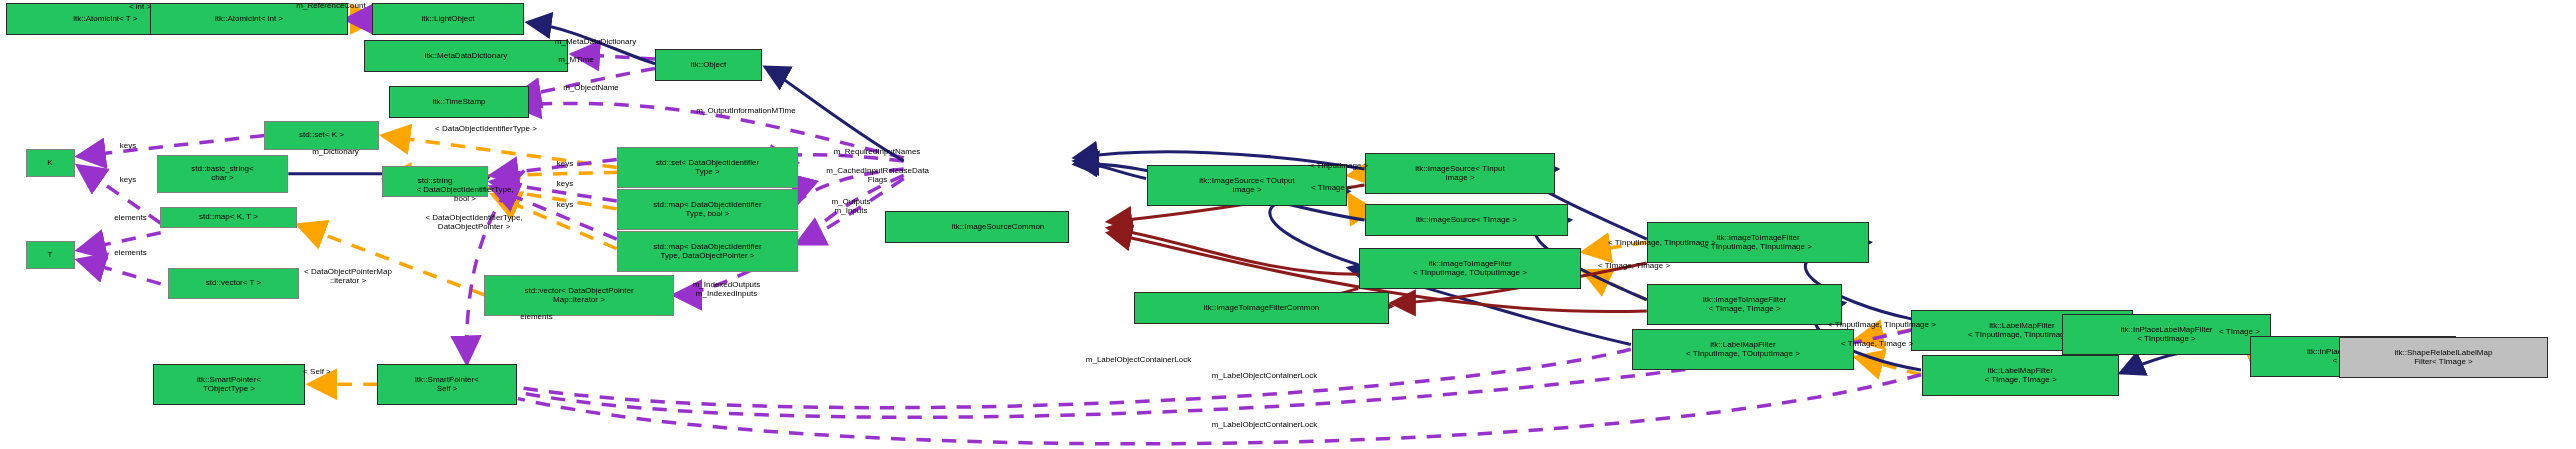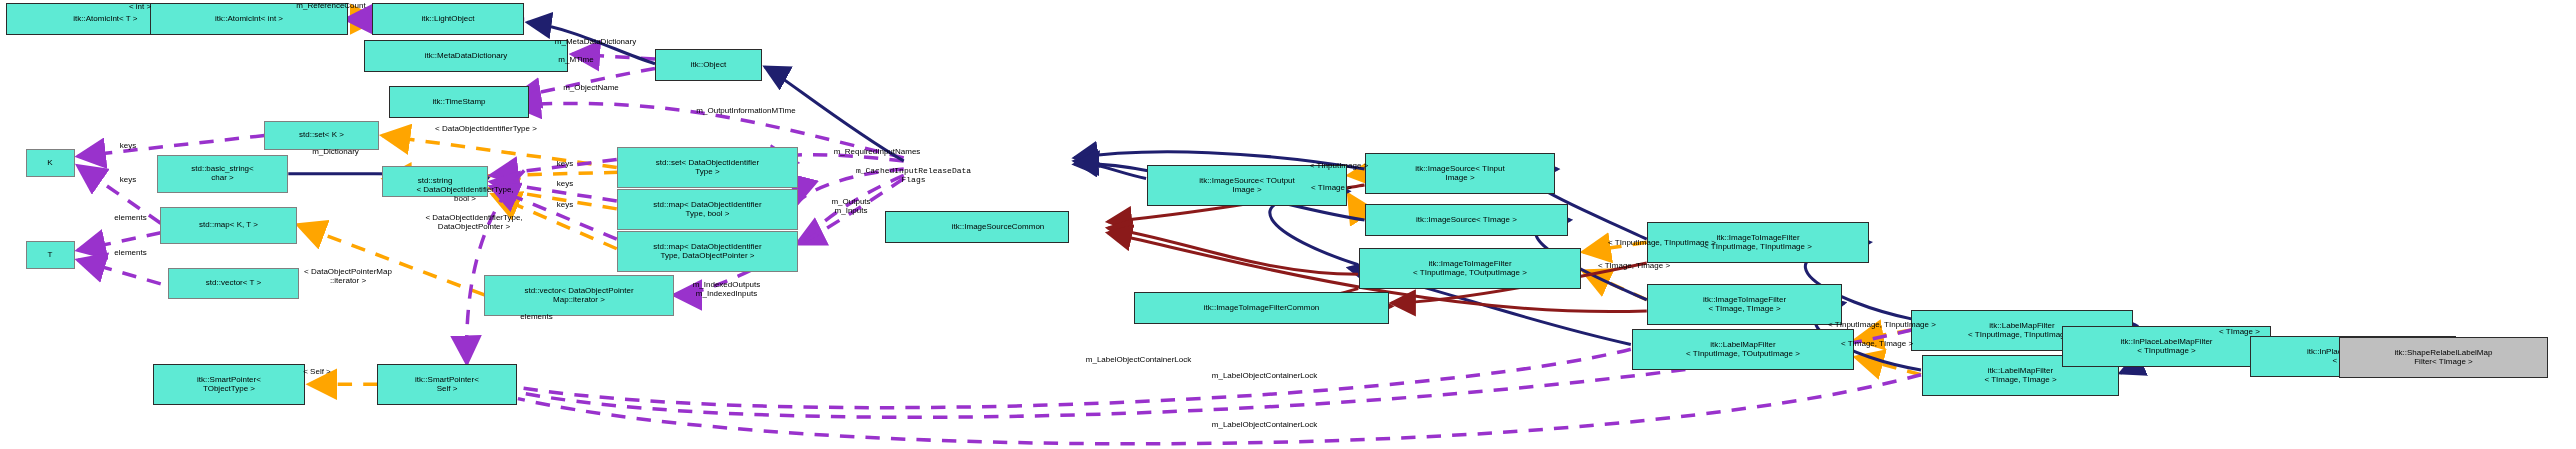--- a/index.html
+++ b/index.html
@@ -11,21 +11,21 @@
     overflow:hidden;
   }
   svg#edges{position:absolute;left:0;top:0;width:2576px;height:449px;}
   .node{
     position:absolute;
     box-sizing:border-box;
     display:flex;
     align-items:center;
     justify-content:center;
     text-align:center;
-    background:#5eead4;
+    background:#22c55e;
     border:0.6px solid #808080;
     color:#000000;
     font-size:8px;
     line-height:8.6px;
     white-space:pre-line;
     padding:0.6px 1.9px;
     z-index:5;
   }
   .node.solid{border:1px solid #2b2b2b;}
   .node.focus{background:#bfbfbf;border:1px solid #2b2b2b;}
@@ -133,21 +133,21 @@
   <div class="node solid" style="left:364px;top:40px;width:204px;height:32px;">itk::MetaDataDictionary</div>
   <div class="node solid" style="left:655px;top:49px;width:107px;height:32px;">itk::Object</div>
   <div class="node solid" style="left:369px;top:86px;width:140px;height:32px;margin-left:20px;">itk::TimeStamp</div>
   <div class="node" style="left:264px;top:121px;width:115px;height:29px;">std::set&lt; K &gt;</div>
   <div class="node" style="left:157px;top:155px;width:131px;height:38px;">std::basic_string&lt;
 char &gt;</div>
   <div class="node" style="left:25.5px;top:149px;width:49px;height:28px;">K</div>
   <div class="node" style="left:382px;top:166px;width:106px;height:31px;">std::string</div>
   <div class="node" style="left:617px;top:147px;width:181px;height:41px;">std::set&lt; DataObjectIdentifier
 Type &gt;</div>
-  <div class="node" style="left:160px;top:207px;width:137px;height:37px;">std::map&lt; K, T &gt;</div>
+  <div class="node" style="left:160px;top:207px;width:137px;height:21px;">std::map&lt; K, T &gt;</div>
   <div class="node" style="left:617px;top:189px;width:181px;height:41px;">std::map&lt; DataObjectIdentifier
 Type, bool &gt;</div>
   <div class="node" style="left:617px;top:231px;width:181px;height:41px;">std::map&lt; DataObjectIdentifier
 Type, DataObjectPointer &gt;</div>
   <div class="node" style="left:25.5px;top:241px;width:49px;height:28px;">T</div>
   <div class="node" style="left:168px;top:268px;width:131px;height:31px;">std::vector&lt; T &gt;</div>
   <div class="node" style="left:484px;top:275px;width:190px;height:41px;">std::vector&lt; DataObjectPointer
 Map::iterator &gt;</div>
   <div class="node solid" style="left:885px;top:211px;width:184px;height:32px;padding-left:44px;">itk::ImageSourceCommon</div>
   <div class="node solid" style="left:153px;top:364px;width:152px;height:41px;">itk::SmartPointer&lt;
@@ -165,42 +165,42 @@
   <div class="node solid" style="left:1647px;top:222px;width:222px;height:41px;">itk::ImageToImageFilter
 &lt; TInputImage, TInputImage &gt;</div>
   <div class="node solid" style="left:1647px;top:284px;width:195px;height:41px;">itk::ImageToImageFilter
 &lt; TImage, TImage &gt;</div>
   <div class="node solid" style="left:1632px;top:329px;width:222px;height:41px;">itk::LabelMapFilter
 &lt; TInputImage, TOutputImage &gt;</div>
   <div class="node solid" style="left:1911px;top:310px;width:222px;height:41px;">itk::LabelMapFilter
 &lt; TInputImage, TInputImage &gt;</div>
   <div class="node solid" style="left:1922px;top:355px;width:197px;height:41px;">itk::LabelMapFilter
 &lt; TImage, TImage &gt;</div>
-  <div class="node solid" style="left:2062px;top:326px;width:209px;height:41px;">itk::InPlaceLabelMapFilter
+  <div class="node solid" style="left:2062px;top:314px;width:209px;height:41px;">itk::InPlaceLabelMapFilter
 &lt; TInputImage &gt;</div>
   <div class="node solid" style="left:2250px;top:336px;width:206px;height:41px;">itk::InPlaceLabelMapFilter
 &lt; TImage &gt;</div>
   <div class="node focus" style="left:2339px;top:337px;width:209px;height:41px;">itk::ShapeRelabelLabelMap
 Filter&lt; TImage &gt;</div>
 
   <div class="elabel" style="left:105px;top:3.2px;width:70px;">&lt; int &gt;</div>
   <div class="elabel" style="left:248px;top:1.9px;width:166px;">m_ReferenceCount</div>
   <div class="elabel" style="left:501px;top:38px;width:189px;">m_MetaDataDictionary</div>
   <div class="elabel" style="left:525px;top:56px;width:102px;">m_MTime</div>
   <div class="elabel" style="left:522px;top:84px;width:138px;">m_ObjectName</div>
   <div class="elabel" style="left:629px;top:107px;width:234px;">m_OutputInformationMTime</div>
   <div class="elabel" style="left:361px;top:125px;width:250px;">&lt; DataObjectIdentifierType &gt;</div>
   <div class="elabel" style="left:102px;top:142px;width:52px;">keys</div>
   <div class="elabel" style="left:278px;top:148px;width:115px;">m_Dictionary</div>
   <div class="elabel" style="left:102px;top:176px;width:52px;">keys</div>
   <div class="elabel" style="left:539px;top:160px;width:52px;">keys</div>
   <div class="elabel" style="left:539px;top:180px;width:52px;">keys</div>
   <div class="elabel" style="left:539px;top:201px;width:52px;">keys</div>
   <div class="elabel" style="left:776px;top:148px;width:202px;">m_RequiredInputNames</div>
-  <div class="elabel" style="left:802px;top:167px;width:223px;font-family:Liberation Mono, monospace;">m_CachedInputReleaseData
+  <div class="elabel" style="left:766px;top:167px;width:223px;">m_CachedInputReleaseData
 Flags</div>
   <div class="elabel" style="left:345px;top:186px;width:240px;">&lt; DataObjectIdentifierType,
 bool &gt;</div>
   <div class="elabel" style="left:795px;top:198px;width:112px;">m_Outputs
 m_Inputs</div>
   <div class="elabel" style="left:89px;top:214px;width:83px;">elements</div>
   <div class="elabel" style="left:354px;top:214px;width:240px;">&lt; DataObjectIdentifierType,
 DataObjectPointer &gt;</div>
   <div class="elabel" style="left:89px;top:249px;width:83px;">elements</div>
   <div class="elabel" style="left:252px;top:268px;width:192px;">&lt; DataObjectPointerMap

